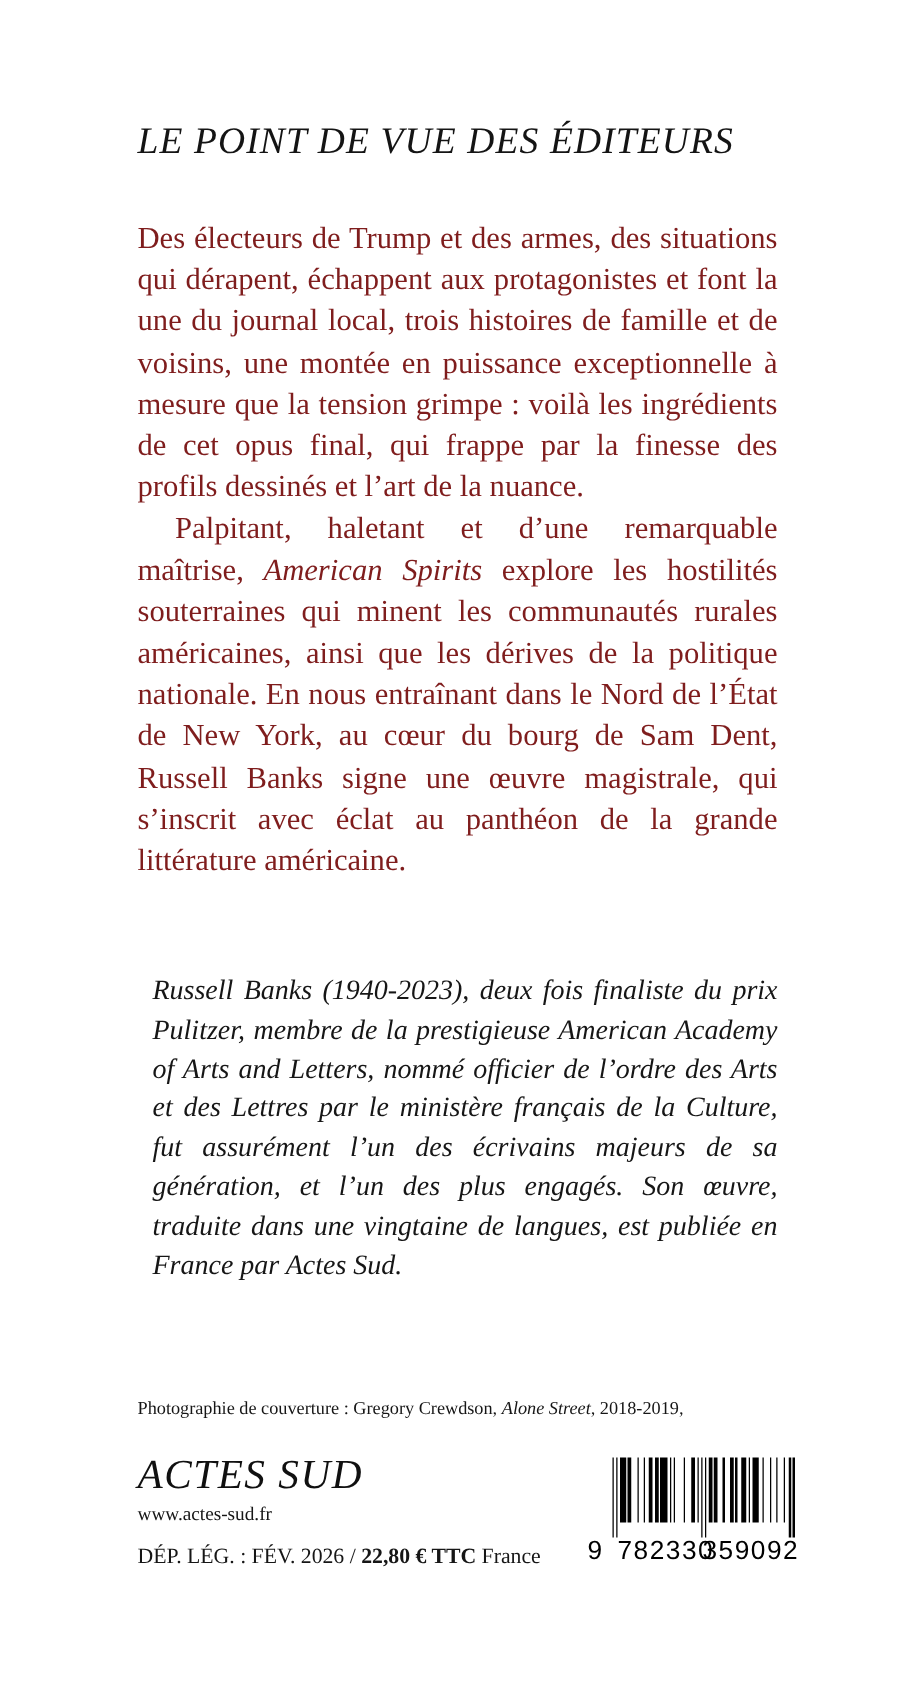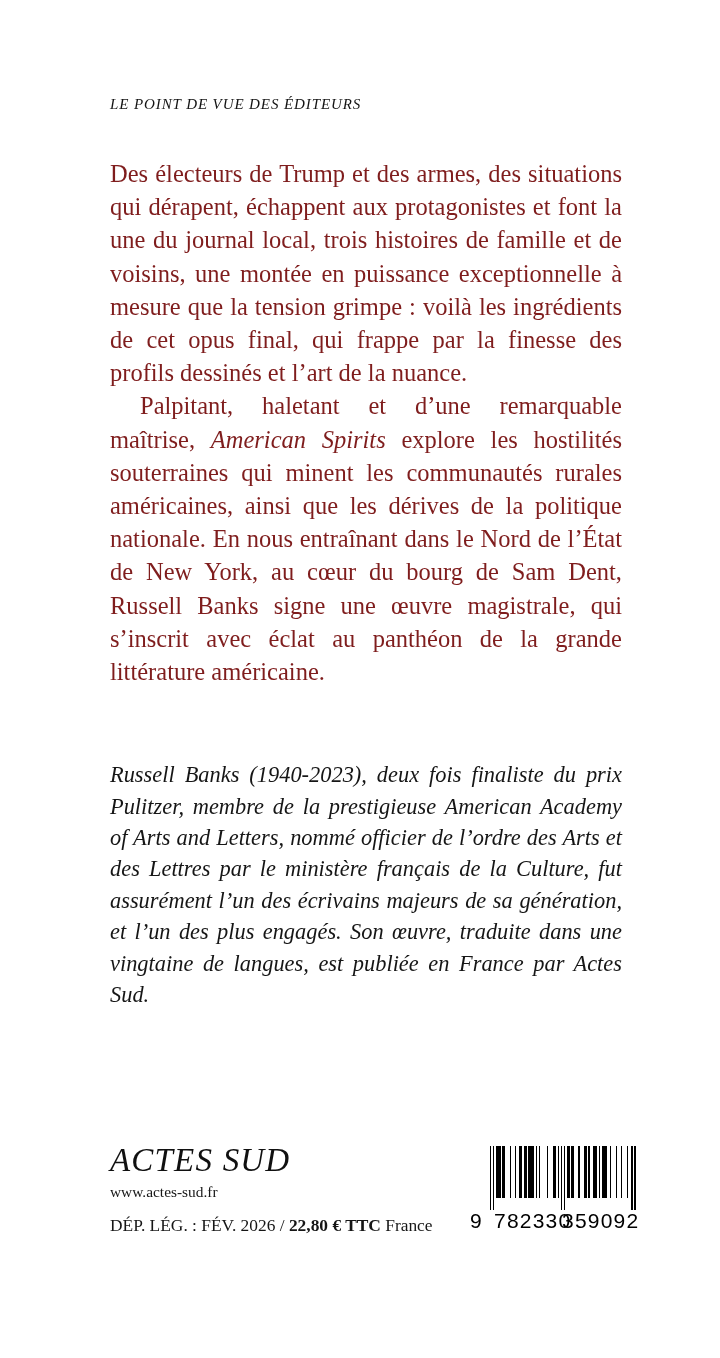--- a/index.html
+++ b/index.html
@@ -28,21 +28,21 @@
   
   .content {
     position: absolute;
     left: 110px;
     top: 96px;
     width: 512px;
   }
 
   .editors-header {
     font-style: italic;
-    font-size: 15px;
+    font-size: 30px;
     letter-spacing: 0.9px;
     color: #141414;
     white-space: nowrap;
   }
 
   .blurb {
     margin-top: 44px;
   }
 
   .blurb p {
@@ -66,20 +66,21 @@
     margin-top: 71px;
   }
 
   .bio p {
     font-style: italic;
     font-size: 22.4px;
     line-height: 31.4px;
     text-align: justify;
     text-justify: inter-word;
     color: #161616;
+    margin-left: 12px;
   }
 
   
   .footer {
     position: absolute;
     left: 110px;
     top: 1118px;
     width: 520px;
   }
 
@@ -192,20 +193,21 @@
 
     <div class="bio">
       <p>Russell Banks (1940-2023), deux fois finaliste du prix Pulitzer, membre de la prestigieuse American Academy of Arts and Letters, nommé officier de l’ordre des Arts et des Lettres par le ministère français de la Culture, fut assurément l’un des écrivains majeurs de sa génération, et l’un des plus engagés. Son œuvre, traduite dans une vingtaine de langues, est publiée en France par Actes Sud.</p>
     </div>
 
   </div>
 
   <div class="footer">
 
     <div class="credit">
+      <div><span>Photographie de couverture : Gregory Crewdson, </span><em>Alone Street</em><span>, 2018-2019,</span></div>
     </div>
 
     <div class="footer-bottom">
 
       <div class="imprint-block">
         <div class="imprint-logo">ACTES SUD</div>
         <div class="imprint-url">www.actes-sud.fr</div>
         <div class="legal-line"><span>DÉP. LÉG. : FÉV. 2026 / </span><span class="b">22,80 € TTC</span><span> France</span></div>
       </div>
 

